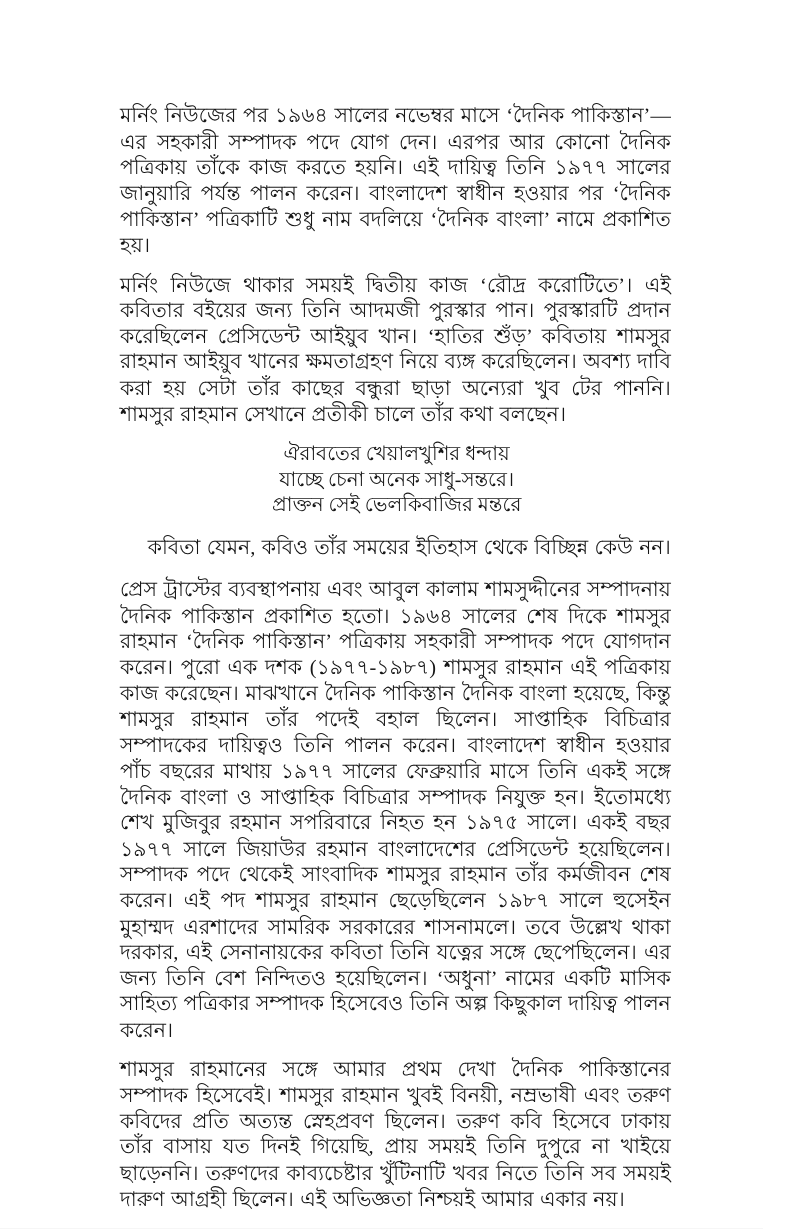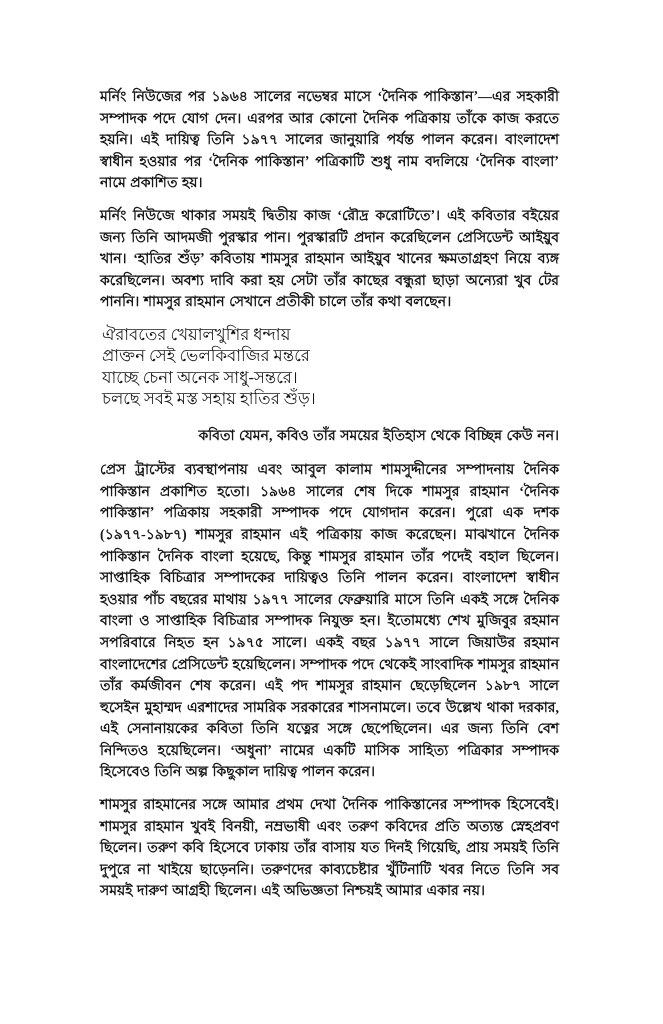--- a/index.html
+++ b/index.html
@@ -18,56 +18,54 @@
     overflow: hidden;
   }
   .text-block {
     position: absolute;
     left: 100px;
     top: 86px;
     width: 459px;
   }
   .para {
     margin: 0 0 11px 0;
-    font-size: 14px;
+    font-size: 17px;
     line-height: 21.6px;
     text-align: justify;
     text-justify: inter-word;
     word-spacing: 1px;
-    font-weight: bold;
   }
   .para.single-line {
     text-align: right;
     margin-top: 13px;
     margin-bottom: 13px;
   }
   .poem {
     margin: 3px 0 15px 2px;
   }
   .poem-line {
     font-size: 16.5px;
     line-height: 21.4px;
-    text-align: left;
+    text-align: center;
   }
 </style>
 </head>
 <body>
 
 <div class="page">
   <main class="text-block">
 
     <p class="para">মর্নিং নিউজের পর ১৯৬৪ সালের নভেম্বর মাসে ‘দৈনিক পাকিস্তান’—এর সহকারী সম্পাদক পদে যোগ দেন। এরপর আর কোনো দৈনিক পত্রিকায় তাঁকে কাজ করতে হয়নি। এই দায়িত্ব তিনি ১৯৭৭ সালের জানুয়ারি পর্যন্ত পালন করেন। বাংলাদেশ স্বাধীন হওয়ার পর ‘দৈনিক পাকিস্তান’ পত্রিকাটি শুধু নাম বদলিয়ে ‘দৈনিক বাংলা’ নামে প্রকাশিত হয়।</p>
 
     <p class="para">মর্নিং নিউজে থাকার সময়ই দ্বিতীয় কাজ ‘রৌদ্র করোটিতে’। এই কবিতার বইয়ের জন্য তিনি আদমজী পুরস্কার পান। পুরস্কারটি প্রদান করেছিলেন প্রেসিডেন্ট আইয়ুব খান। ‘হাতির শুঁড়’ কবিতায় শামসুর রাহমান আইয়ুব খানের ক্ষমতাগ্রহণ নিয়ে ব্যঙ্গ করেছিলেন। অবশ্য দাবি করা হয় সেটা তাঁর কাছের বন্ধুরা ছাড়া অন্যেরা খুব টের পাননি। শামসুর রাহমান সেখানে প্রতীকী চালে তাঁর কথা বলছেন।</p>
 
     <div class="poem">
       <div class="poem-line">ঐরাবতের খেয়ালখুশির ধন্দায়</div>
+      <div class="poem-line">যাচ্ছে চেনা অনেক সাধু-সন্তরে।</div>
       <div class="poem-line">প্রাক্তন সেই ভেলকিবাজির মন্তরে</div>
-      <div class="poem-line">যাচ্ছে চেনা অনেক সাধু-সন্তরে।</div>
-      <div class="poem-line">চলছে সবই মস্ত সহায় হাতির শুঁড়।</div>
     </div>
 
     <p class="para single-line">কবিতা যেমন, কবিও তাঁর সময়ের ইতিহাস থেকে বিচ্ছিন্ন কেউ নন।</p>
 
     <p class="para">প্রেস ট্রাস্টের ব্যবস্থাপনায় এবং আবুল কালাম শামসুদ্দীনের সম্পাদনায় দৈনিক পাকিস্তান প্রকাশিত হতো। ১৯৬৪ সালের শেষ দিকে শামসুর রাহমান ‘দৈনিক পাকিস্তান’ পত্রিকায় সহকারী সম্পাদক পদে যোগদান করেন। পুরো এক দশক (১৯৭৭-১৯৮৭) শামসুর রাহমান এই পত্রিকায় কাজ করেছেন। মাঝখানে দৈনিক পাকিস্তান দৈনিক বাংলা হয়েছে, কিন্তু শামসুর রাহমান তাঁর পদেই বহাল ছিলেন। সাপ্তাহিক বিচিত্রার সম্পাদকের দায়িত্বও তিনি পালন করেন। বাংলাদেশ স্বাধীন হওয়ার পাঁচ বছরের মাথায় ১৯৭৭ সালের ফেব্রুয়ারি মাসে তিনি একই সঙ্গে দৈনিক বাংলা ও সাপ্তাহিক বিচিত্রার সম্পাদক নিযুক্ত হন। ইতোমধ্যে শেখ মুজিবুর রহমান সপরিবারে নিহত হন ১৯৭৫ সালে। একই বছর ১৯৭৭ সালে জিয়াউর রহমান বাংলাদেশের প্রেসিডেন্ট হয়েছিলেন। সম্পাদক পদে থেকেই সাংবাদিক শামসুর রাহমান তাঁর কর্মজীবন শেষ করেন। এই পদ শামসুর রাহমান ছেড়েছিলেন ১৯৮৭ সালে হুসেইন মুহাম্মদ এরশাদের সামরিক সরকারের শাসনামলে। তবে উল্লেখ থাকা দরকার, এই সেনানায়কের কবিতা তিনি যত্নের সঙ্গে ছেপেছিলেন। এর জন্য তিনি বেশ নিন্দিতও হয়েছিলেন। ‘অধুনা’ নামের একটি মাসিক সাহিত্য পত্রিকার সম্পাদক হিসেবেও তিনি অল্প কিছুকাল দায়িত্ব পালন করেন।</p>
 
     <p class="para">শামসুর রাহমানের সঙ্গে আমার প্রথম দেখা দৈনিক পাকিস্তানের সম্পাদক হিসেবেই। শামসুর রাহমান খুবই বিনয়ী, নম্রভাষী এবং তরুণ কবিদের প্রতি অত্যন্ত স্নেহপ্রবণ ছিলেন। তরুণ কবি হিসেবে ঢাকায় তাঁর বাসায় যত দিনই গিয়েছি, প্রায় সময়ই তিনি দুপুরে না খাইয়ে ছাড়েননি। তরুণদের কাব্যচেষ্টার খুঁটিনাটি খবর নিতে তিনি সব সময়ই দারুণ আগ্রহী ছিলেন। এই অভিজ্ঞতা নিশ্চয়ই আমার একার নয়।</p>
 
   </main>
 </div>

